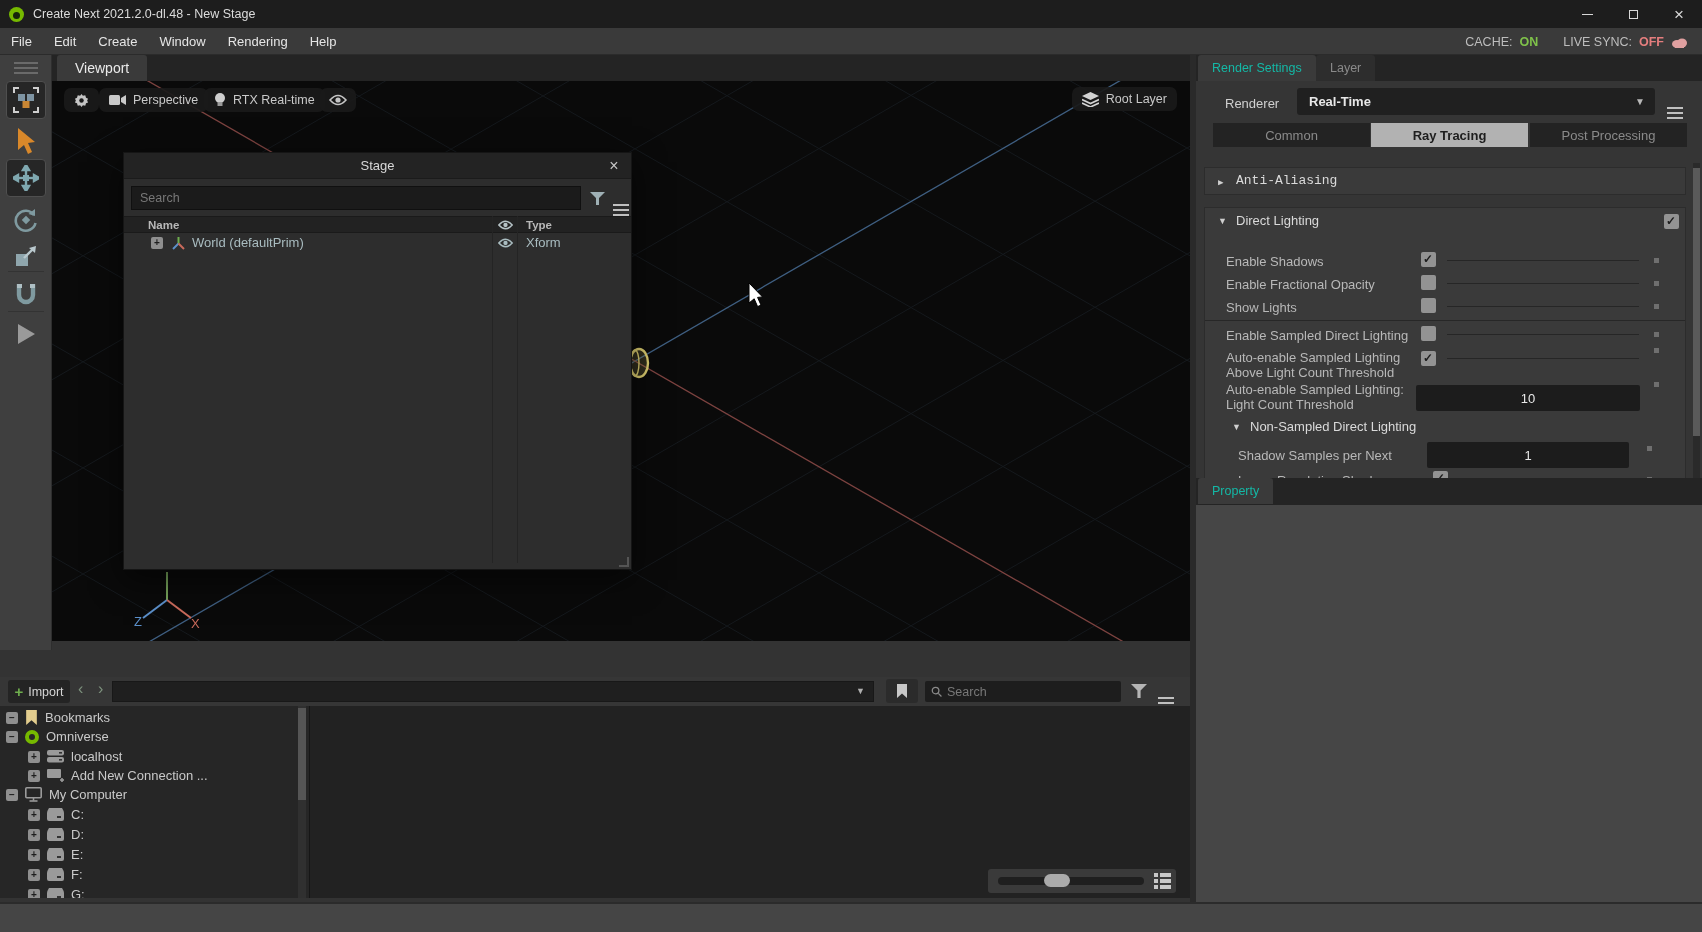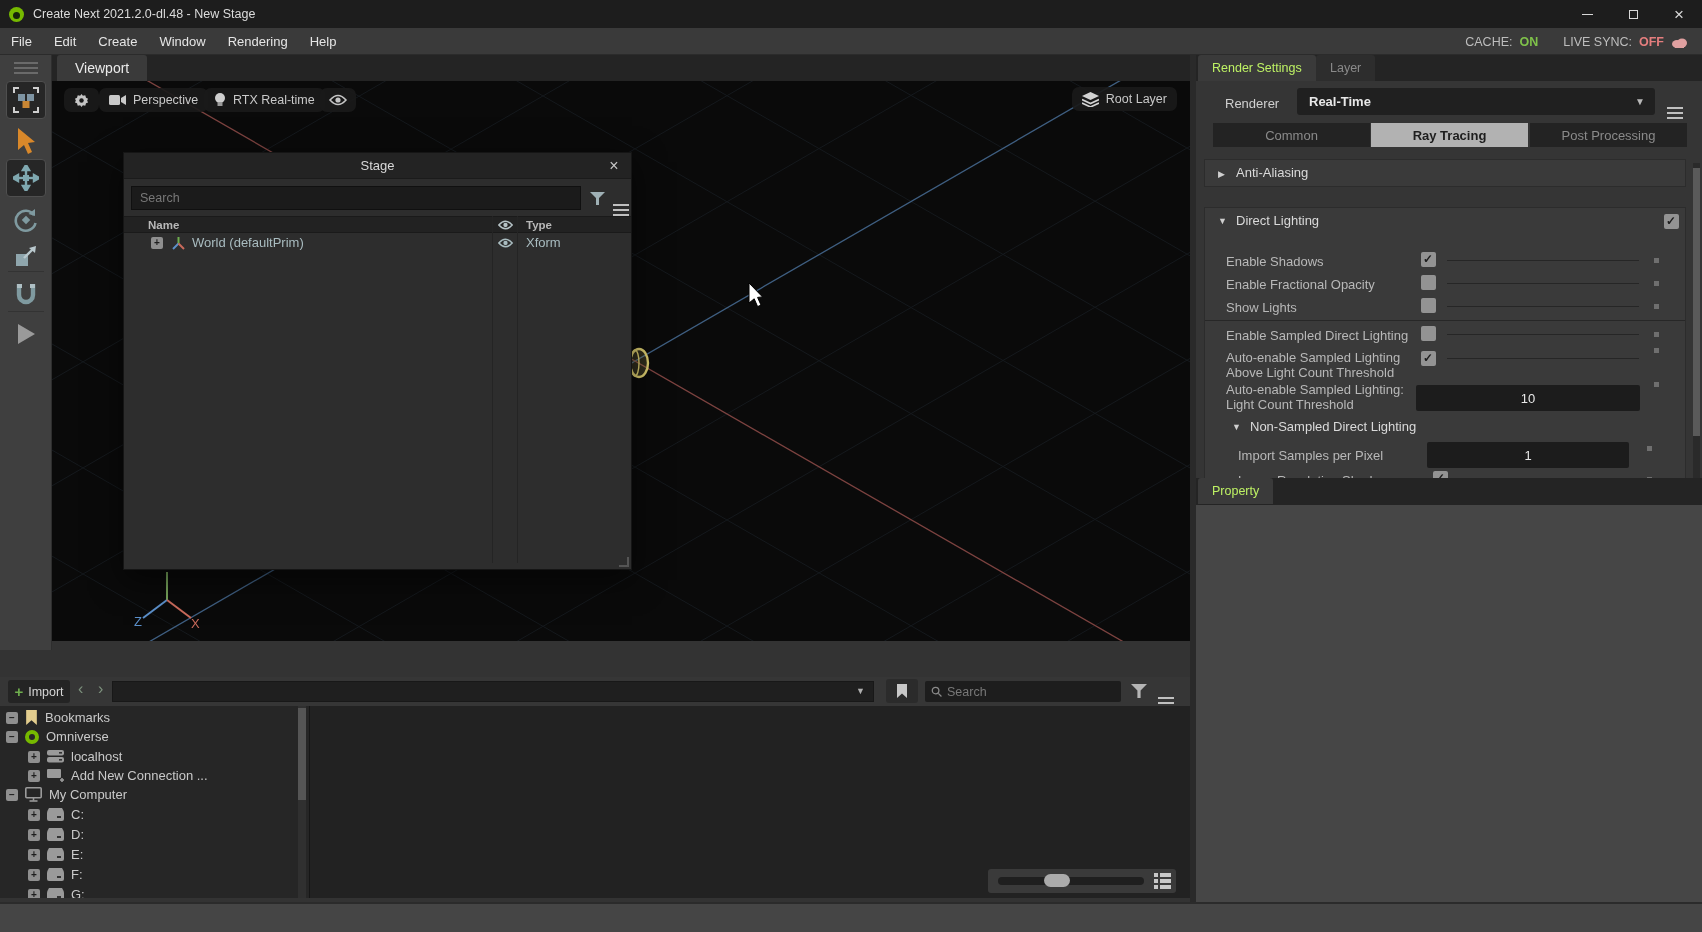--- a/index.html
+++ b/index.html
@@ -72,21 +72,21 @@
   .exp.plus::before { content:"+"; } .exp.minus::before { content:"−"; }
   .resize-grip { position:absolute; right:2px; bottom:2px; width:10px; height:10px;
     border-right:2px solid #555; border-bottom:2px solid #555; }
 
   
   .v-divider { left:1190px; top:55px; width:6px; height:847px; background:#2a2a2a; }
   .right-panel { left:1196px; top:55px; width:506px; height:847px; background:#353535; }
   .rp-tabstrip { position:absolute; left:0; top:0; width:100%; height:26px; background:#242424; }
   .rp-tab { position:absolute; top:0; height:26px; display:flex; align-items:center; padding:0 14px;
     font-size:12.5px; border-radius:3px 3px 0 0; }
-  .rp-tab.active { background:#3a3a3a; color:#bef264; }
+  .rp-tab.active { background:#3a3a3a; color:#14b8a6; }
   .rp-tab.inactive { background:#2d2d2d; color:#8a8a8a; }
   .renderer-label { position:absolute; left:29px; top:41px; font-size:13px; color:#d0d0d0; }
   .renderer-dd { position:absolute; left:101px; top:33px; width:358px; height:27px; background:#202020;
     border-radius:3px; display:flex; align-items:center; font-size:13px; font-weight:bold; color:#e8e8e8; padding:0 12px; }
   .renderer-dd .caret { position:absolute; right:10px; font-size:10px; color:#b8b8b8; font-weight:normal; }
   .caret::before { content:"▼"; }
   .caret-r::before { content:"▶"; }
   .mode-tab { position:absolute; top:68px; width:157px; height:24px; display:flex; align-items:center;
     justify-content:center; font-size:13px; background:#232323; color:#8a8a8a; }
   .mode-tab.active { background:#b2b2b2; color:#1e1e1e; font-weight:bold; }
@@ -387,21 +387,21 @@
     <span>Real-Time</span>
     <span class="caret"></span>
   </div>
   <span class="abs bars" style="left:471px; top:45px;"></span>
 
   <div class="mode-tab" style="left:17px;">Common</div>
   <div class="mode-tab active" style="left:175px;">Ray Tracing</div>
   <div class="mode-tab" style="left:334px;">Post Processing</div>
 
   
-  <div class="section-bar" style="top:104px; height:28px;">
+  <div class="section-bar" style="top:112px; height:28px;font-family:Liberation Mono, monospace;">
     <span class="sec-caret caret-r" style="top:9px;"></span>
     <span class="sec-label">Anti-Aliasing</span>
   </div>
 
   
   <div class="section-bar" style="top:140px; height:282px;margin-top:12px;">
     <span class="sec-caret caret"></span>
     <span class="sec-label">Direct Lighting</span>
     <span class="cb checked" style="left:459px; top:6px;"></span>
 
@@ -446,21 +446,21 @@
       <span class="val-field" style="top:177px;">10</span>
       <span class="dot" style="top:174px;"></span>
     </div>
 
     <div>
       <span class="sec-caret caret" style="left:27px; top:214px;"></span>
       <span class="abs" style="left:45px; top:211px; font-size:13px; color:#dadada;">Non-Sampled Direct Lighting</span>
     </div>
 
     <div>
-      <span class="dl-label" style="top:240px; left:33px;">Import Samples per Pixel</span>
+      <span class="dl-label" style="top:240px; left:33px;">Shadow Samples per Next</span>
       <span class="val-field" style="top:234px; left:222px; width:202px;">1</span>
       <span class="dot" style="top:238px; left:442px;"></span>
     </div>
 
     <div>
       <span class="dl-label" style="top:265px; left:33px; width:205px;">Lower Resolution Shadows Denoiser</span>
       <span class="cb checked" style="left:228px; top:263px;"></span>
       <span class="hline" style="top:271px; left:252px; width:182px;"></span>
       <span class="dot" style="top:269px; left:442px;"></span>
     </div>

